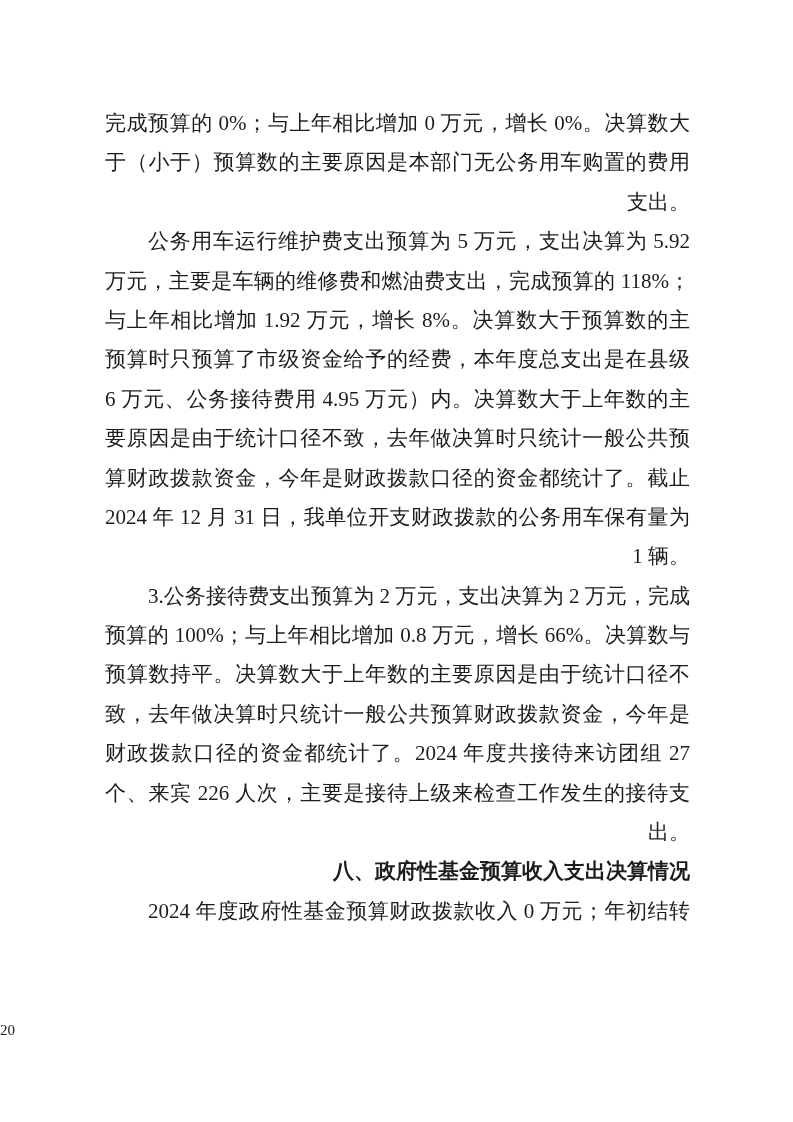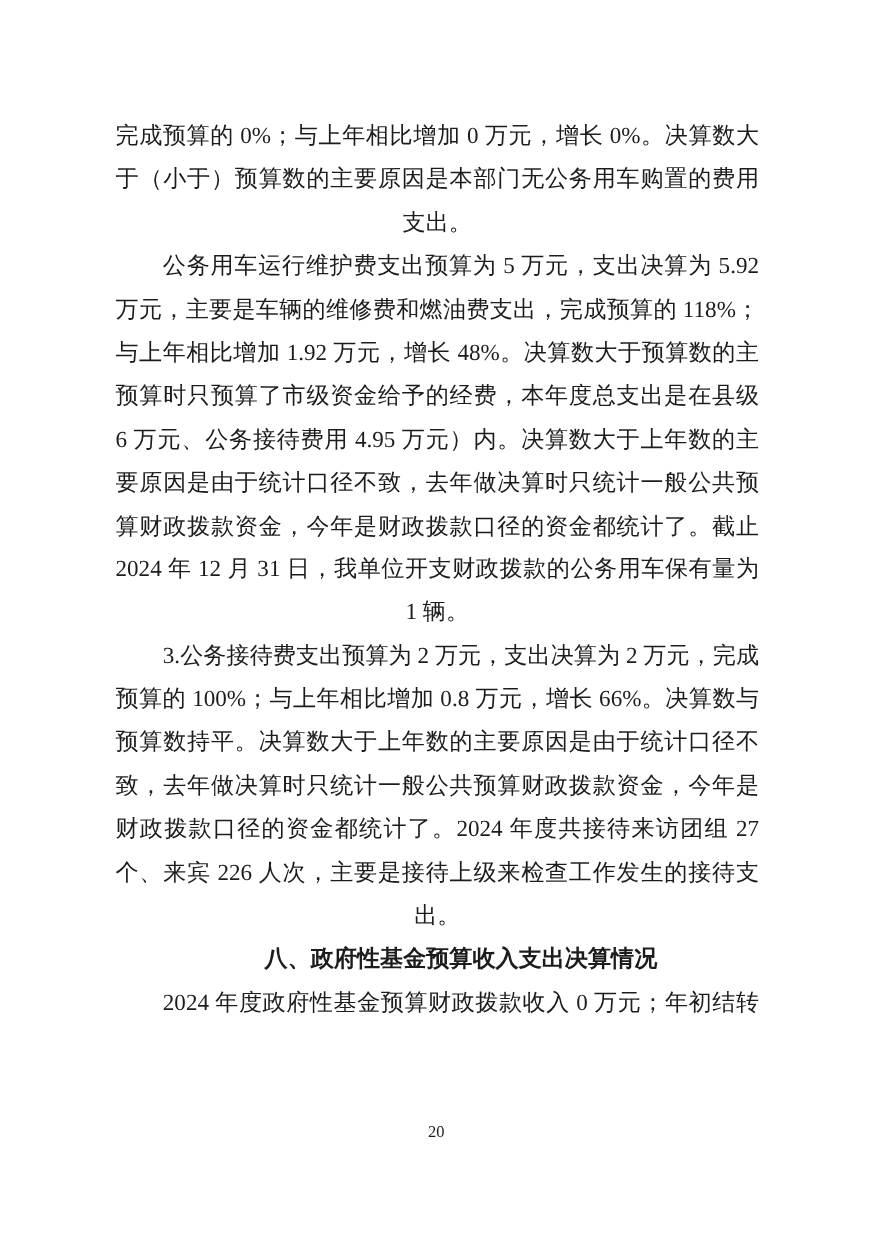--- a/index.html
+++ b/index.html
@@ -21,56 +21,56 @@
     left: 105px;
     top: 104px;
     width: 585px;
   }
   .line {
     height: 39.4px;
     line-height: 39.4px;
     font-size: 21px;
     overflow: hidden;
     white-space: normal;
-    text-align: center;
+    text-align: right;
   }
   .line.just {
     text-align: justify;
     text-align-last: justify;
     text-justify: auto;
   }
   .line.indent {
     text-indent: 43px;
   }
   .line.bold {
     font-weight: bold;
   }
   .page-number {
     position: absolute;
     left: 0;
     top: 1020px;
     width: 100%;
-    text-align: center;
+    text-align: left;
     font-size: 15px;
     line-height: 20px;
     color: #1c1c1c;
   }
 </style>
 </head>
 <body>
 
 <div class="page">
   <main class="content">
     <div>
         <div class="line just">完成预算的 0%；与上年相比增加 0 万元，增长 0%。决算数大</div>
         <div class="line just">于（小于）预算数的主要原因是本部门无公务用车购置的费用</div>
         <div class="line">支出。</div>
         <div class="line indent just">公务用车运行维护费支出预算为 5 万元，支出决算为 5.92</div>
         <div class="line just">万元，主要是车辆的维修费和燃油费支出，完成预算的 118%；</div>
-        <div class="line just">与上年相比增加 1.92 万元，增长 48%。决算数大于预算数的主</div>
+        <div class="line just">与上年相比增加 1.92 万元，增长 8%。决算数大于预算数的主</div>
         <div class="line just">预算时只预算了市级资金给予的经费，本年度总支出是在县级</div>
         <div class="line just">6 万元、公务接待费用 4.95 万元）内。决算数大于上年数的主</div>
         <div class="line just">要原因是由于统计口径不致，去年做决算时只统计一般公共预</div>
         <div class="line just">算财政拨款资金，今年是财政拨款口径的资金都统计了。截止</div>
         <div class="line just">2024 年 12 月 31 日，我单位开支财政拨款的公务用车保有量为</div>
         <div class="line">1 辆。</div>
         <div class="line indent just">3.公务接待费支出预算为 2 万元，支出决算为 2 万元，完成</div>
         <div class="line just">预算的 100%；与上年相比增加 0.8 万元，增长 66%。决算数与</div>
         <div class="line just">预算数持平。决算数大于上年数的主要原因是由于统计口径不</div>
         <div class="line just">致，去年做决算时只统计一般公共预算财政拨款资金，今年是</div>

